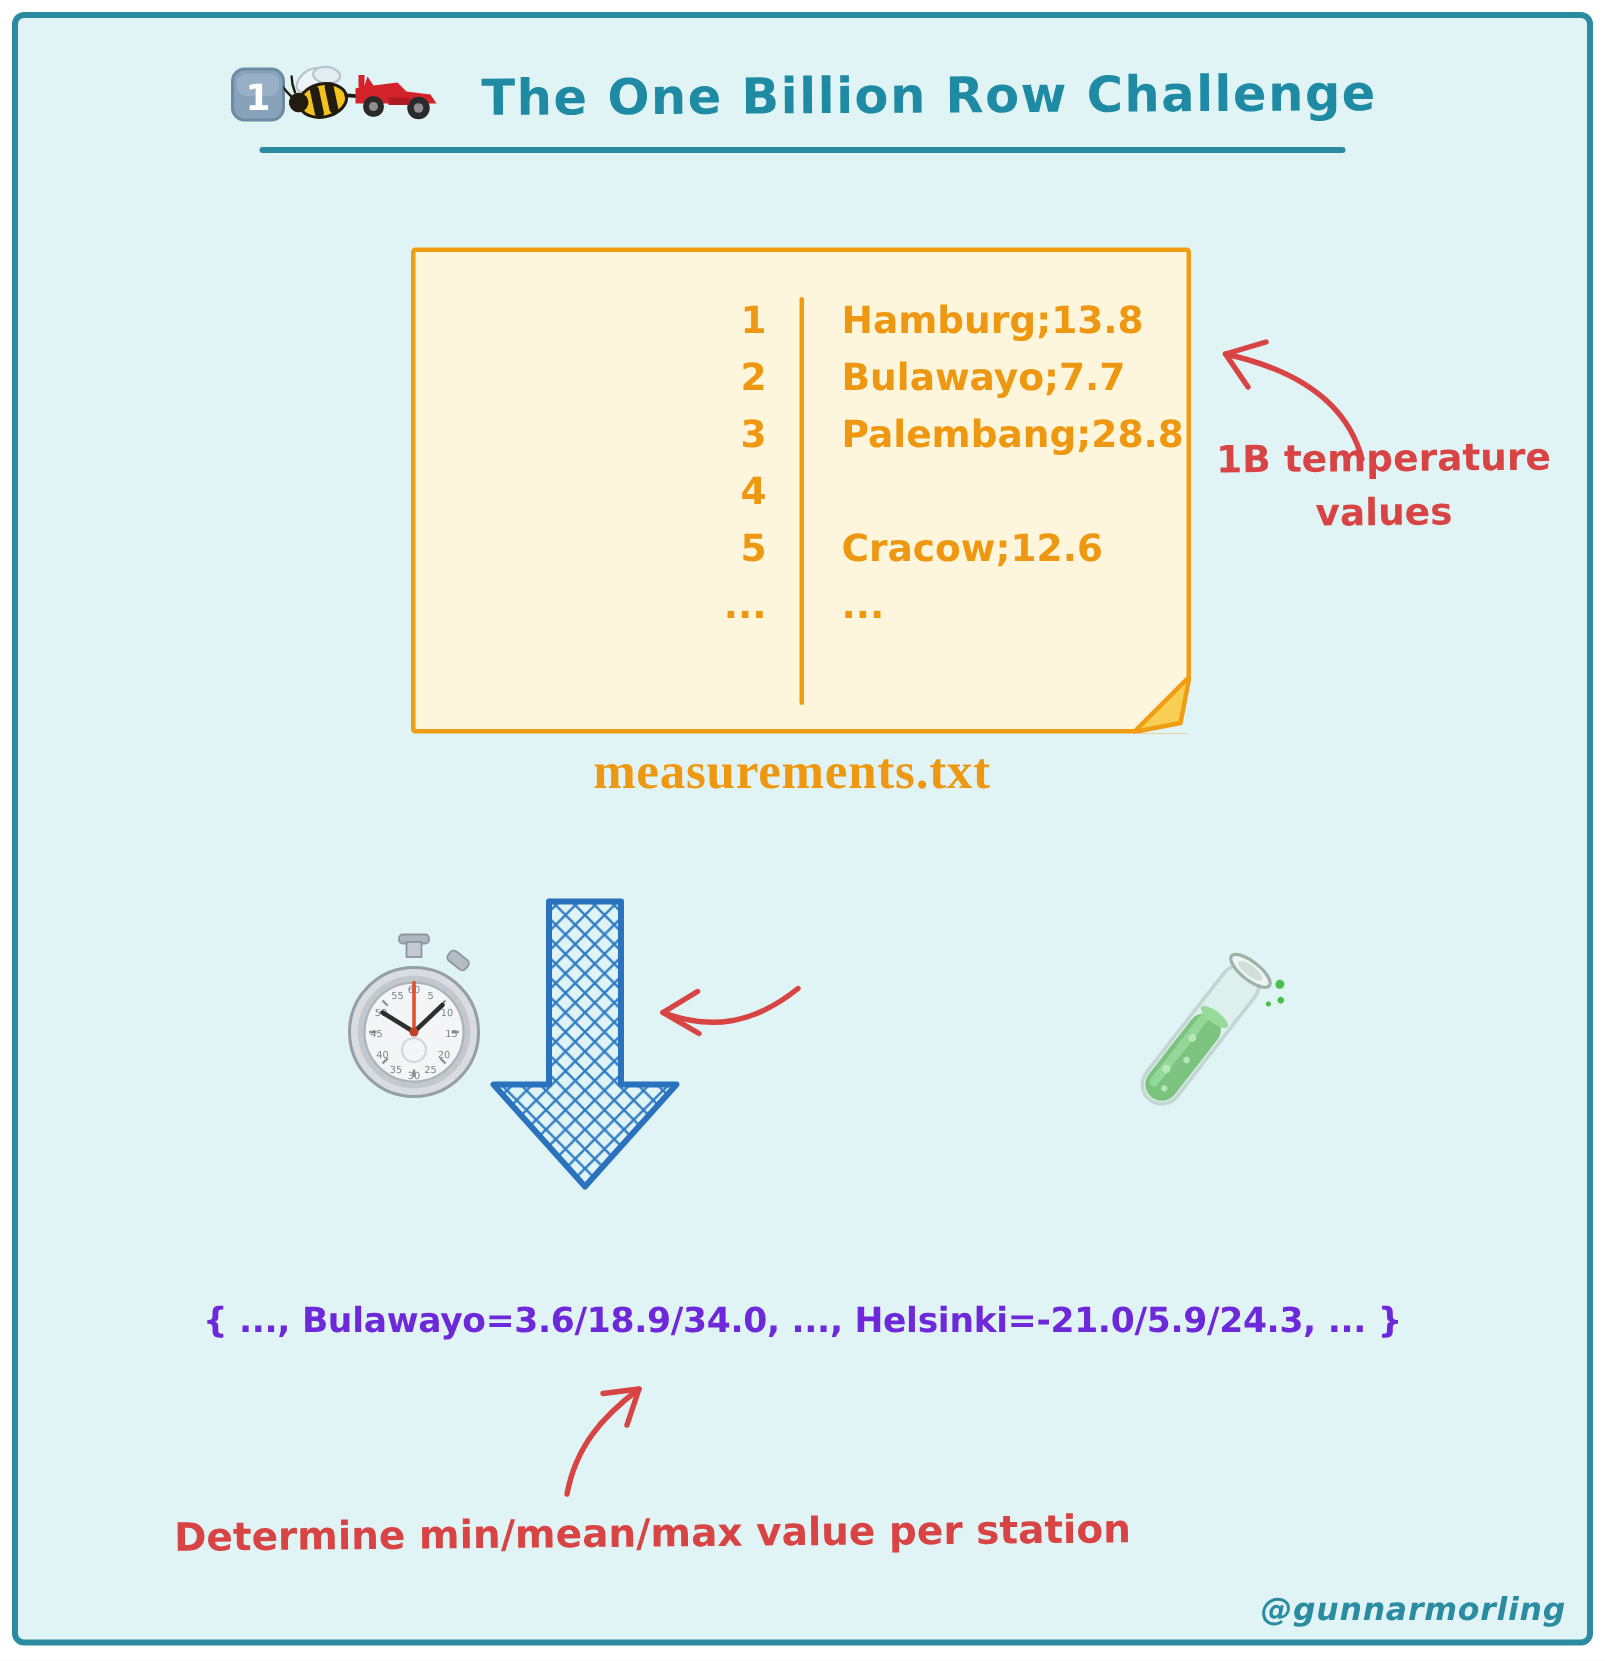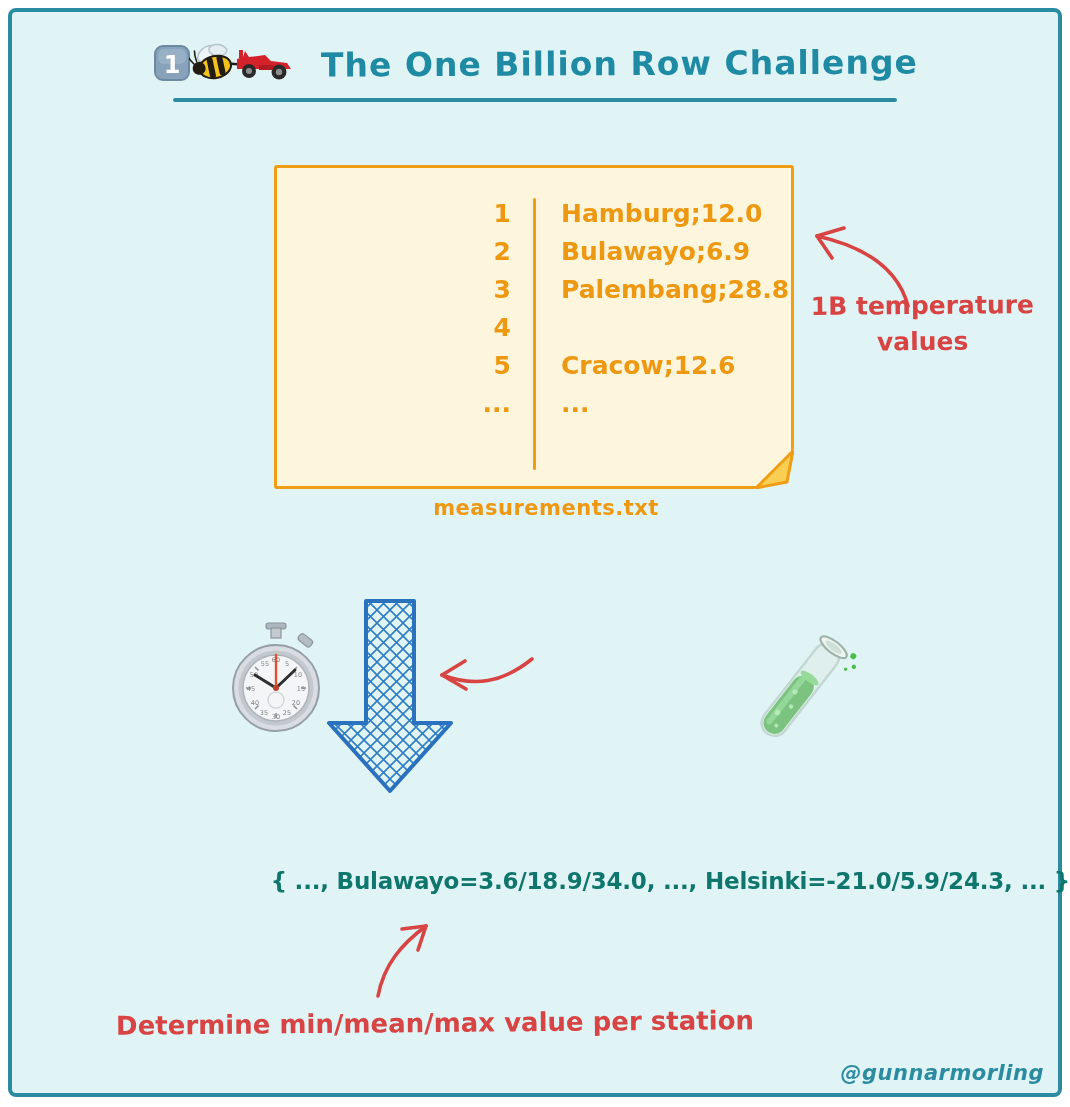--- a/index.html
+++ b/index.html
@@ -35,22 +35,22 @@
   .file-row{display:flex;height:38px;line-height:38px;
     color:#ee9812;font-size:25px;font-weight:bold;}
   .file-line{width:234px;text-align:right;padding-right:24px;flex:none;}
   .file-value{padding-left:26px;white-space:nowrap;}
   .file-divider{
     position:absolute;left:256px;top:30px;height:272px;width:3px;
     background:#f09d14;border-radius:2px;
   }
   .dogear{position:absolute;right:-3px;bottom:-3px;width:40px;height:40px;}
   .filename{
-    position:absolute;left:286px;top:496px;width:520px;text-align:center;
-    color:#ee9812;font-size:21px;font-weight:bold;letter-spacing:0.5px;
+    position:absolute;left:268px;top:496px;width:520px;text-align:center;
+    color:#ee9812;font-size:34px;font-weight:bold;letter-spacing:0.5px;font-family:Liberation Serif, serif;
   }
   
   .red-note{color:#d84343;font-weight:bold;}
   .input-note{
     position:absolute;left:805px;top:288px;width:235px;text-align:center;
     font-size:25px;line-height:36px;transform:rotate(-0.5deg);
   }
   .program-note{
     position:absolute;left:523px;top:656px;width:220px;text-align:center;
     font-size:25px;line-height:41px;
@@ -59,22 +59,22 @@
     position:absolute;left:105px;top:1008px;width:660px;text-align:center;
     font-size:26px;transform:rotate(-0.5deg);
   }
   .arrow-svg{position:absolute;overflow:visible;}
   
   .stopwatch{position:absolute;left:232px;top:622px;}
   .down-arrow{position:absolute;left:325px;top:597px;}
   .testtube{position:absolute;left:740px;top:625px;}
   
   .output-line{
-    position:absolute;left:0;top:868px;width:100%;text-align:right;
-    color:#0f766e;font-size:23px;font-weight:bold;letter-spacing:-0.2px;
+    position:absolute;left:0;top:868px;width:100%;text-align:center;
+    color:#6d28d9;font-size:23px;font-weight:bold;letter-spacing:-0.2px;
     white-space:nowrap;
   }
   .author{
     position:absolute;right:26px;bottom:22px;color:#2b8ca1;
     font-size:21px;font-weight:bold;font-style:italic;letter-spacing:0.5px;margin-left:36px;
   }
 </style>
 </head>
 <body>
 
@@ -115,25 +115,25 @@
     </div>
     <div class="title">The One Billion Row Challenge</div>
   </div>
   <div class="title-underline"></div>
 
   <div class="file-card">
     <div class="file-divider"></div>
     <div class="file-rows">
       <div class="file-row">
         <span class="file-line">1</span>
-        <span class="file-value">Hamburg;12.0</span>
+        <span class="file-value">Hamburg;13.8</span>
       </div>
       <div class="file-row">
         <span class="file-line">2</span>
-        <span class="file-value">Bulawayo;6.9</span>
+        <span class="file-value">Bulawayo;7.7</span>
       </div>
       <div class="file-row">
         <span class="file-line">3</span>
         <span class="file-value">Palembang;28.8</span>
       </div>
       <div class="file-row">
         <span class="file-line">4</span>
       </div>
       <div class="file-row">
         <span class="file-line">5</span>

